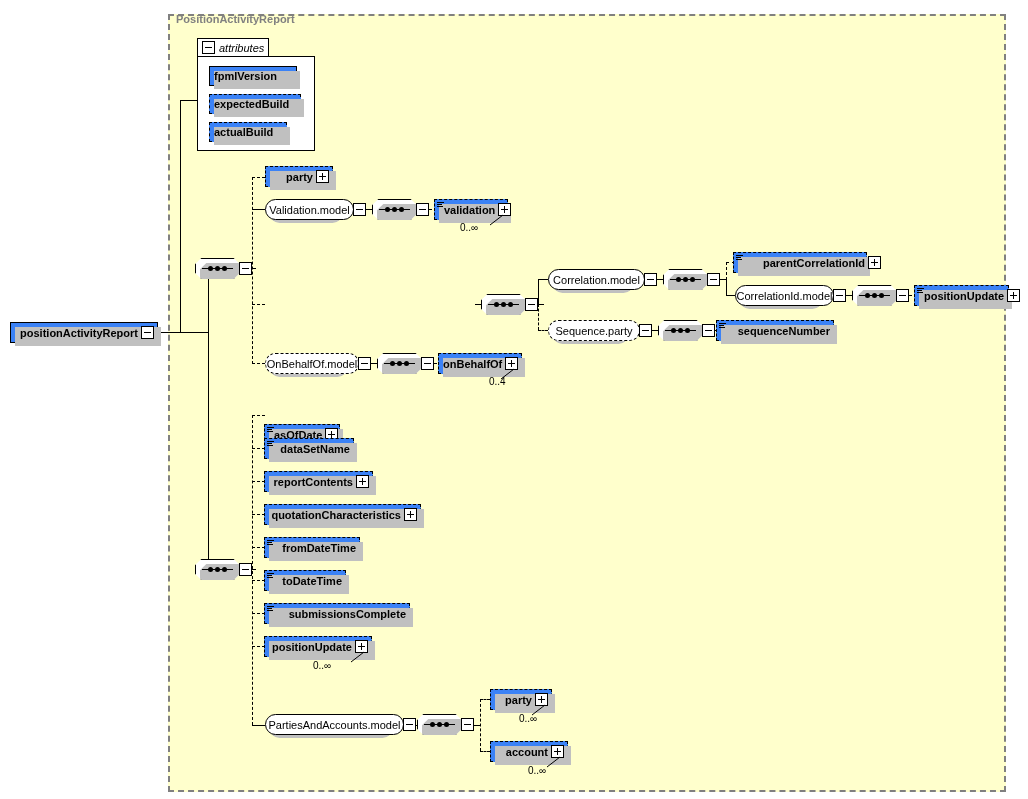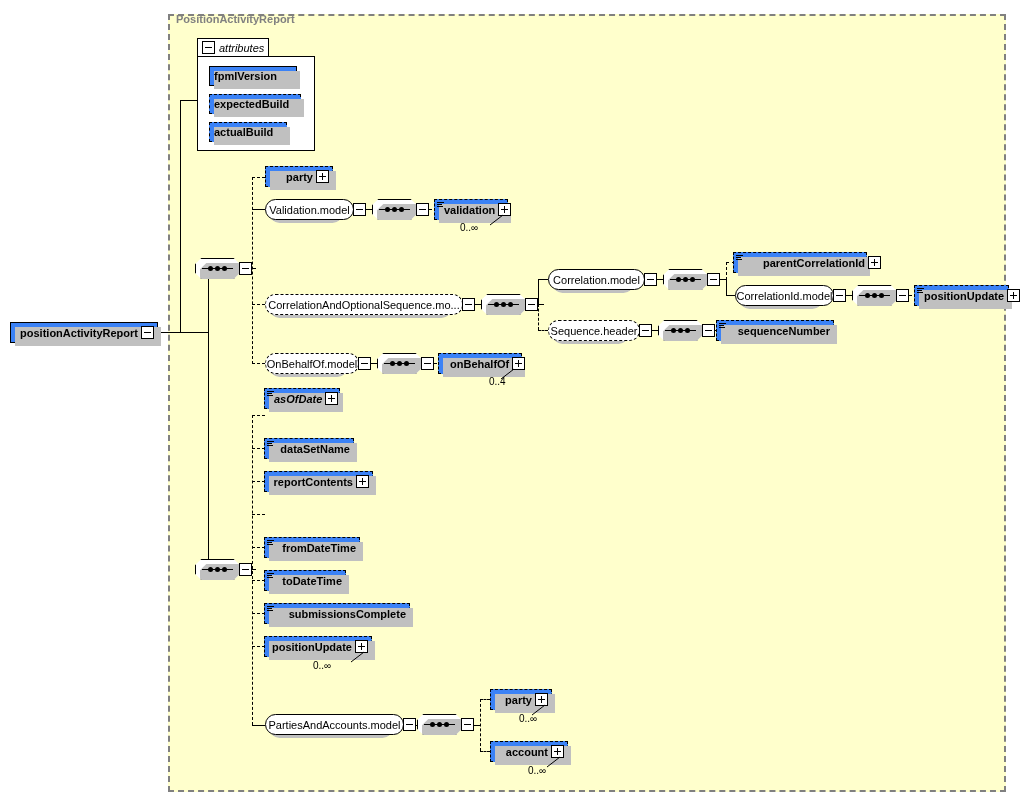--- a/index.html
+++ b/index.html
@@ -179,27 +179,20 @@
       </span>
     <span class="nm" style="flex:1 1 auto;">validation</span>
     <span class="sq plus"></span>
   </div>
   <svg class="rep" style="left:489px;top:214px;" width="16" height="12" viewBox="0 0 16 12">
     <path d="M1 11 L14 1" stroke="#000" fill="none" stroke-width="1"></path>
   </svg>
   <div class="occ" style="left:460px;top:222px;">0..∞</div>
 
   <div class="dl dlh" style="left:252px;top:304px;width:13px;"></div>
-  <div class="model dash" style="left:265px;top:294px;">
-    <span class="mshape" style="width:198px;">
-      <span class="mshadow"></span>
-      <span class="nm">CorrelationAndOptionalSequence.mo...</span>
-    </span>
-    <span class="sq"></span>
-  </div>
   <div class="ln lnh" style="left:475px;top:304px;width:6px;"></div>
   <div class="seq" style="left:481px;top:294px;">
     <span class="sshape">
       <span class="sshadow"></span>
       <span class="seqicon">
         <span class="bar"></span>
           <span class="dot d1"></span>
         <span class="dot d2"></span>
           <span class="dot d3"></span>
       </span>
@@ -279,21 +272,21 @@
         <i></i>
         <i></i>
       </span>
     <span class="nm" style="flex:1 1 auto;">positionUpdate</span>
     <span class="sq plus"></span>
   </div>
 
   <div class="model dash" style="left:548px;top:320px;">
     <span class="mshape" style="width:92px;">
       <span class="mshadow"></span>
-      <span class="nm">Sequence.header</span>
+      <span class="nm">Sequence.party</span>
     </span>
     <span class="sq"></span>
   </div>
   <div class="ln lnh" style="left:652px;top:330px;width:6px;"></div>
   <div class="seq" style="left:658px;top:320px;">
     <span class="sshape">
       <span class="sshadow"></span>
       <span class="seqicon">
         <span class="bar"></span>
           <span class="dot d1"></span>
@@ -331,21 +324,21 @@
           <span class="dot d1"></span>
         <span class="dot d2"></span>
           <span class="dot d3"></span>
       </span>
     </span>
     <span class="sq"></span>
   </div>
   <div class="dl dlh" style="left:434px;top:363px;width:8px;"></div>
   <div class="node dash bold ebox" style="left:438px;top:353px;width:84px;height:21px;">
     <span class="shadow"></span>
-    <span class="nm" style="flex:1 1 auto;padding-left:7px;">onBehalfOf</span>
+    <span class="nm" style="flex:1 1 auto;">onBehalfOf</span>
     <span class="sq plus"></span>
   </div>
   <svg class="rep" style="left:500px;top:368px;" width="16" height="12" viewBox="0 0 16 12">
     <path d="M1 11 L14 1" stroke="#000" fill="none" stroke-width="1"></path>
   </svg>
   <div class="occ" style="left:489px;top:376px;">0..4</div>
 
   <div class="seq" style="left:195px;top:559px;">
     <span class="sshape">
       <span class="sshadow"></span>
@@ -355,21 +348,21 @@
         <span class="dot d2"></span>
           <span class="dot d3"></span>
       </span>
     </span>
     <span class="sq"></span>
   </div>
   <div class="ln lnh" style="left:252px;top:569px;width:4px;"></div>
   <div class="dl dlv" style="left:252px;top:415px;height:310px;"></div>
 
   <div class="dl dlh" style="left:252px;top:415px;width:13px;"></div>
-  <div class="node dash bold ebox hasglyph" style="left:264px;top:388px;width:76px;height:21px;font-style:italic;">
+  <div class="node dash bold ebox hasglyph" style="left:264px;top:424px;width:76px;height:21px;">
     <span class="shadow"></span>
     <span class="glyph">
         <i></i>
         <i></i>
         <i></i>
       </span>
     <span class="nm" style="flex:1 1 auto;">asOfDate</span>
     <span class="sq plus"></span>
   </div>
 
@@ -385,20 +378,25 @@
   </div>
 
   <div class="dl dlh" style="left:252px;top:481px;width:13px;"></div>
   <div class="node dash bold ebox" style="left:264px;top:471px;width:109px;height:21px;">
     <span class="shadow"></span>
     <span class="nm" style="flex:1 1 auto;">reportContents</span>
     <span class="sq plus"></span>
   </div>
 
   <div class="dl dlh" style="left:252px;top:514px;width:13px;"></div>
+  <div class="node dash bold ebox" style="left:264px;top:504px;width:157px;height:21px;">
+    <span class="shadow"></span>
+    <span class="nm" style="flex:1 1 auto;">quotationCharacteristics</span>
+    <span class="sq plus"></span>
+  </div>
 
   <div class="dl dlh" style="left:252px;top:547px;width:13px;"></div>
   <div class="node dash bold ebox hasglyph" style="left:264px;top:537px;width:96px;height:21px;">
     <span class="shadow"></span>
     <span class="glyph">
         <i></i>
         <i></i>
         <i></i>
       </span>
     <span class="nm" style="flex:1 1 auto;">fromDateTime</span>

